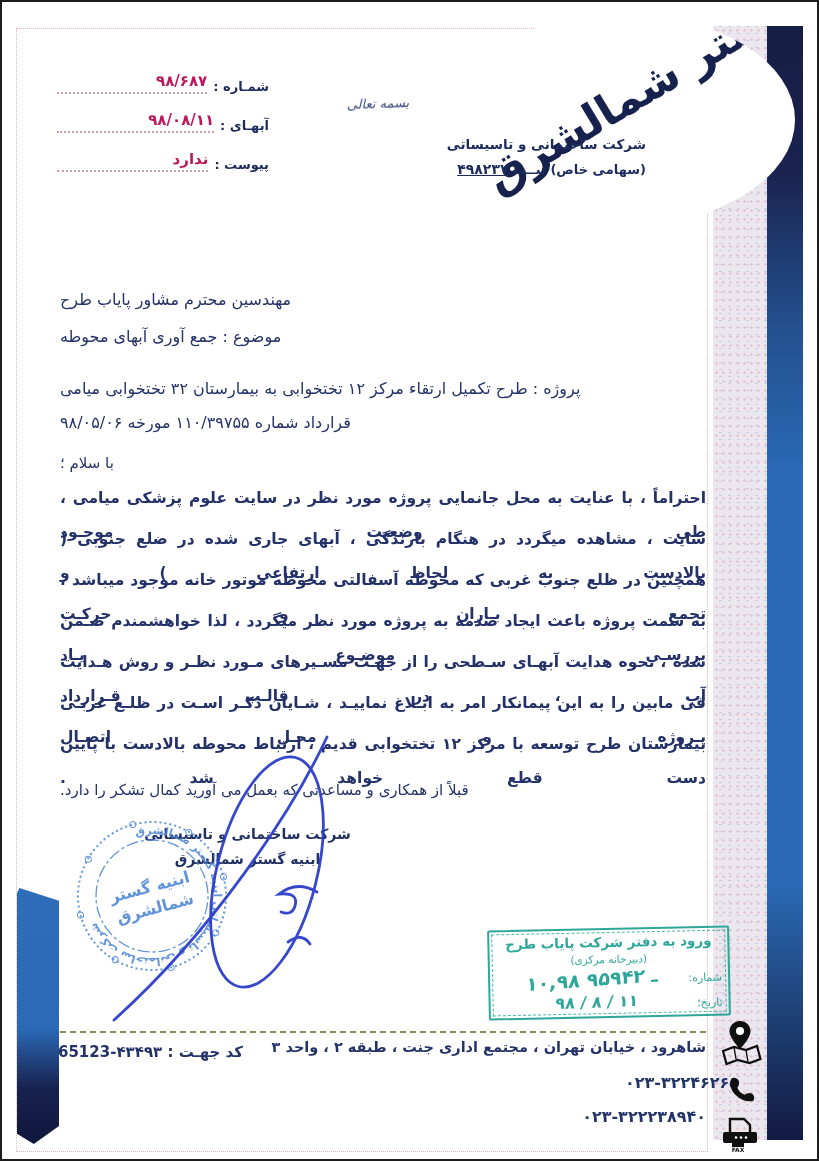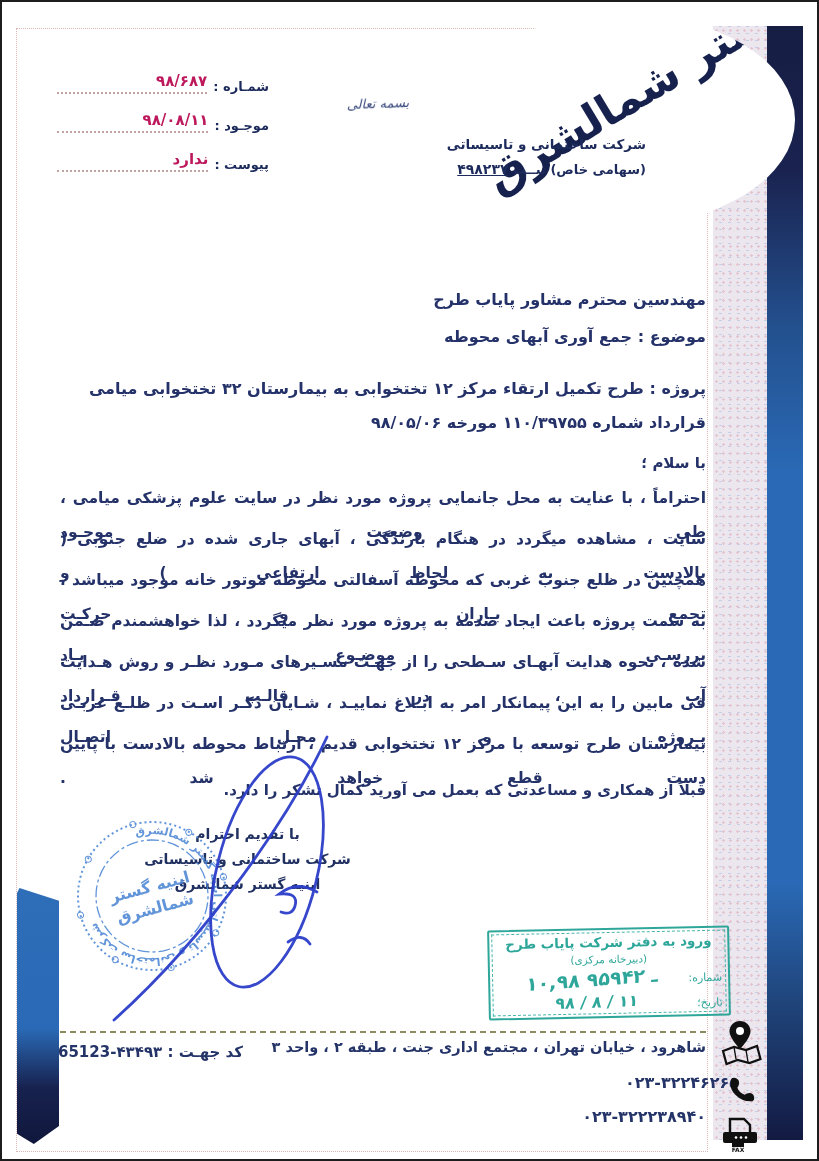--- a/index.html
+++ b/index.html
@@ -51,22 +51,22 @@
   .meta-row{display:flex;align-items:flex-end;margin-bottom:17px;}
   .meta-label{font-size:13px;font-weight:bold;color:#1d2b5c;white-space:nowrap;margin-left:6px;}
   .meta-value{
     flex:1;text-align:right;font-size:15px;font-weight:bold;color:#be185d;
     border-bottom:2px dotted #c3a2a2;padding-bottom:2px;direction:ltr;unicode-bidi:embed;
   }
   .besmele{left:316px;top:94px;width:120px;text-align:center;font-size:13px;color:#3a4a7c;
     filter:blur(.5px);transform:rotate(-2deg);z-index:4;font-style:italic;}
   
   .ltr-num{direction:ltr;unicode-bidi:embed;}
-  .letter-line{position:absolute;left:58px;width:646px;direction:rtl;text-align:right;
-    color:#243269;font-weight:bold;font-size:16px;z-index:4;white-space:nowrap;}
+  .letter-line{position:absolute;left:58px;width:646px;direction:rtl;text-align:left;
+    color:#243269;font-weight:normal;font-size:16px;z-index:4;white-space:nowrap;}
   .l-recipient{top:288px;}
   .l-subject{top:325px;}
   .l-project{top:377px;}
   .l-contract{top:411px;}
   .l-salutation{top:452px;font-size:15px;}
   .paragraph{position:absolute;left:58px;top:479px;width:646px;direction:rtl;z-index:4;}
   .body-line{
     height:41px;line-height:34px;font-size:15.5px;font-weight:bold;color:#243269;
     text-align:justify;text-align-last:justify;
   }
@@ -125,21 +125,21 @@
       <span class="reg">۴۹۸۲۳۷</span>
     </div>
   </div>
 
   <div class="abs meta-block">
     <div class="meta-row">
       <span class="meta-label">شمـاره :</span>
       <span class="meta-value">۹۸/۶۸۷</span>
     </div>
     <div class="meta-row">
-      <span class="meta-label">موجـود :</span>
+      <span class="meta-label">آبهـای :</span>
       <span class="meta-value">۹۸/۰۸/۱۱</span>
     </div>
     <div class="meta-row">
       <span class="meta-label">پیوست :</span>
       <span class="meta-value">ندارد</span>
     </div>
   </div>
 
   <div class="abs besmele">بسمه تعالی</div>
 
@@ -155,21 +155,20 @@
     <div class="body-line">همچنین در ظلع جنوب غربی که محوطه آسفالتی محوطه موتور خانه موجود میباشد ، تجمع بـاران و حرکـت</div>
     <div class="body-line">به سمت پروژه باعث ایجاد صدمه به پروژه مورد نظر میگردد ، لذا خواهشمندم ضـمن بررسـی موضـوع یـاد</div>
     <div class="body-line">شده ، نحوه هدایت آبهـای سـطحی را از جهـت مسـیرهای مـورد نظـر و روش هـدایت آب ، در قالـب قـرارداد</div>
     <div class="body-line">فی مابین را به این پیمانکار امر به ابـلاغ نماییـد ، شـایان ذکـر اسـت در ظلـع غربـی پـروژه و محـل اتصـال</div>
     <div class="body-line">بیمارستان طرح توسعه با مرکز ۱۲ تختخوابی قدیم ، ارتباط محوطه بالادست با پایین دست قطع خواهد شد .</div>
   </div>
 
   <div class="letter-line l-closing">قبلاً از همکاری و مساعدتی که بعمل می آورید کمال تشکر را دارد.</div>
 
   <div class="abs sig-block">
-    <div>با تقدیم احترام</div>
     <div>شرکت ساختمانی و تاسیساتی</div>
     <div>ابنیه گستر شمالشرق</div>
   </div>
 
   <svg class="abs sig-svg" width="260" height="300" viewBox="0 0 260 300">
     <g fill="none" stroke="#2c3ec9" stroke-width="2.8" stroke-linecap="round" opacity="0.95">
       <ellipse cx="175" cy="140" rx="50" ry="118" transform="rotate(14 175 140)"></ellipse>
       <path d="M235 5 C 200 80, 120 200, 22 288"></path>
       <path d="M225 160 q -20 -12 -38 2 q 20 -2 16 12 q -3 10 -14 6"></path>
       <path d="M196 210 q 14 -10 22 2"></path>

